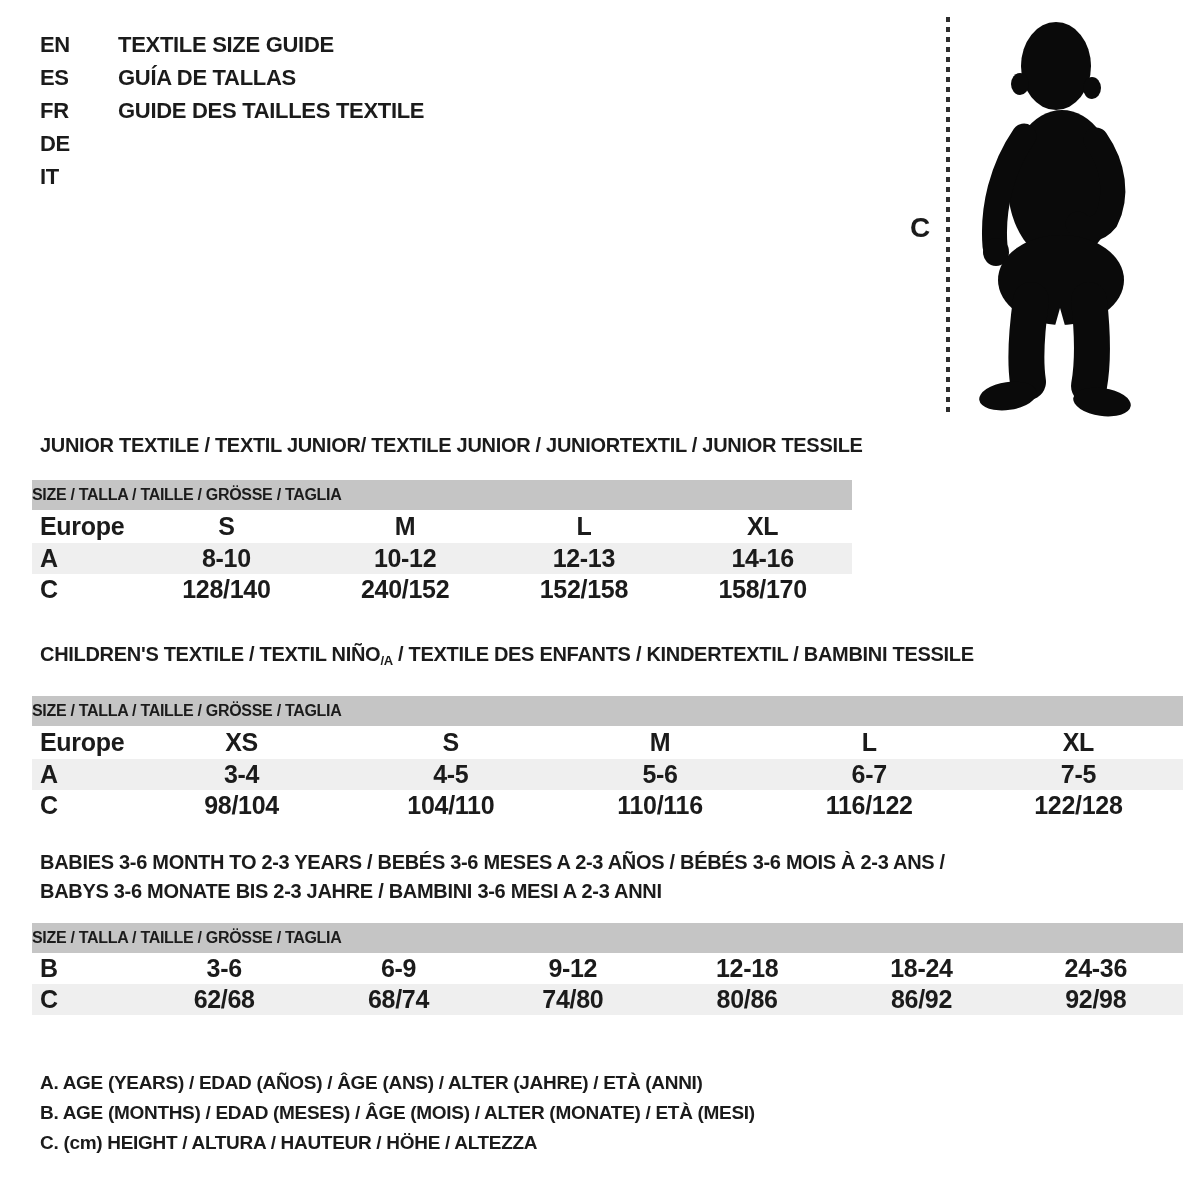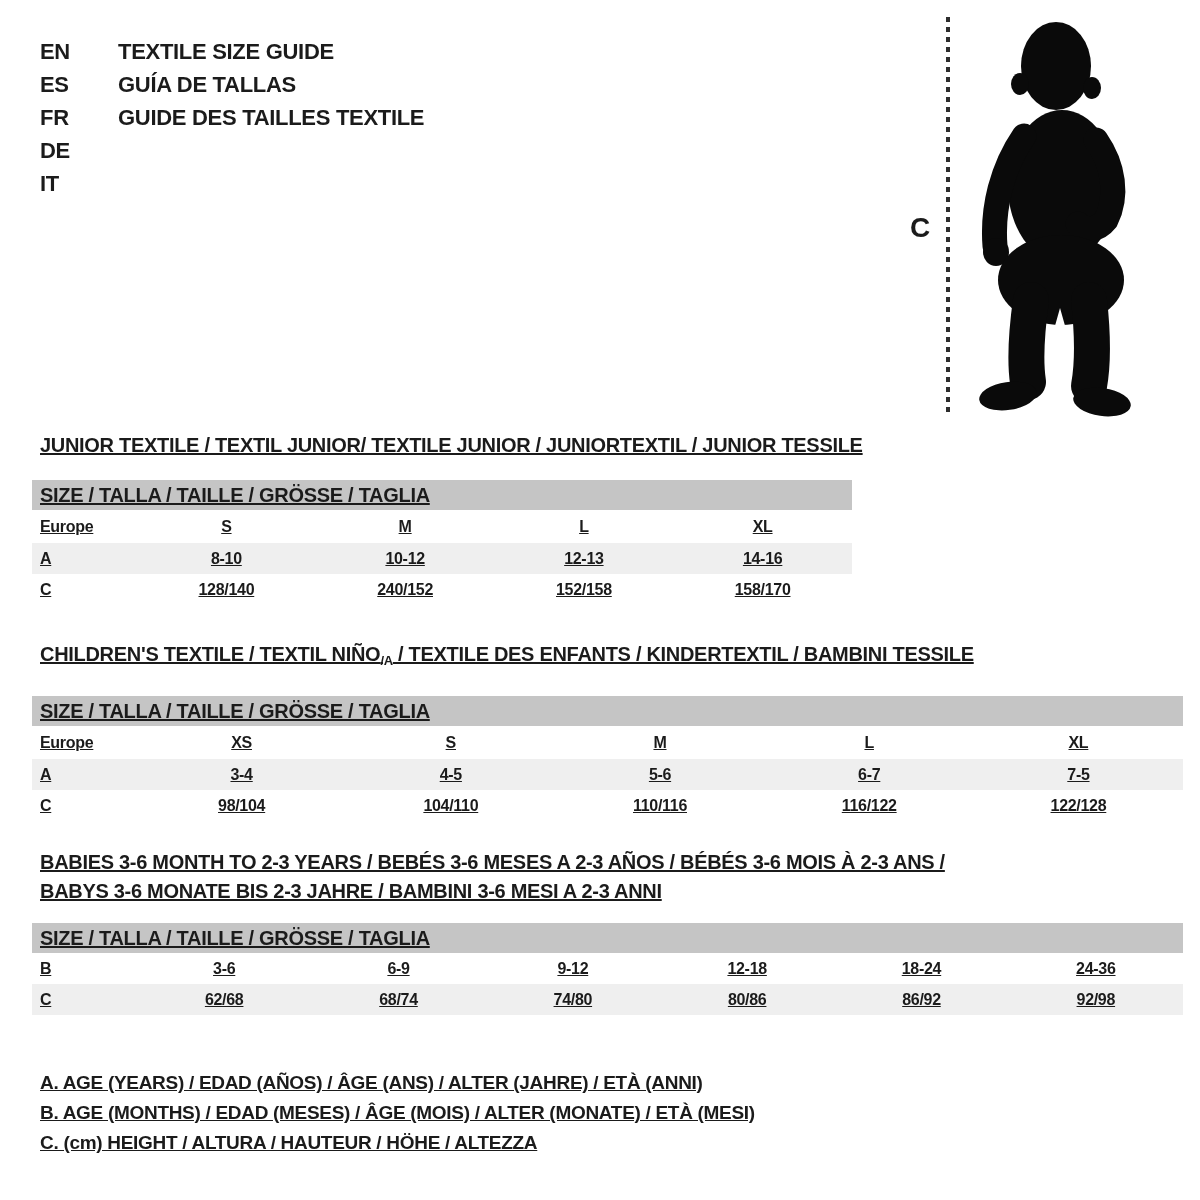--- a/index.html
+++ b/index.html
@@ -3,53 +3,53 @@
 <meta charset="utf-8">
 <style>
   html,body{margin:0;padding:0;background:#ffffff;}
   .page{
     position:relative;width:1200px;height:1200px;background:#fff;
     font-family:"Liberation Sans",sans-serif;font-weight:bold;color:var(--txt,#1b1b1b);
     overflow:hidden;letter-spacing:-0.3px;
   }
   
   .lang-block{position:absolute;left:40px;top:32px;}
-  .lang-row{display:flex;height:33px;align-items:flex-end;}
+  .lang-row{display:flex;height:33px;align-items:flex-start;}
   .lang-code{width:78px;font-size:22px;}
   .lang-title{font-size:22px;white-space:nowrap;}
   
   .measure-line{
     position:absolute;left:946px;top:17px;width:4px;height:398px;
     background:repeating-linear-gradient(to bottom,var(--dash,#2d2d2d) 0 5px,transparent 5px 10px);
   }
   .measure-label{position:absolute;left:910px;top:212px;font-size:28px;}
   .silhouette{position:absolute;left:968px;top:18px;}
   .sil-fill{fill:var(--sil,#0a0a0a);}
   .sil-stroke{stroke:var(--sil,#0a0a0a);fill:none;}
   .sil-notch{fill:#ffffff;}
   
-  .section{position:absolute;left:32px;text-decoration:underline;}
+  .section{position:absolute;left:32px;}
   .sec-junior{top:434px;}
   .sec-children{top:643px;}
   .sec-babies{top:848px;}
   .section-heading{margin:0 0 0 8px;font-size:20px;line-height:22px;font-weight:bold;white-space:nowrap;}
   .section-heading .sub{font-size:13px;vertical-align:-4px;}
   .heading-line{display:block;line-height:29px;}
   .tbl{margin-top:24px;}
   .sec-babies .tbl{margin-top:17px;}
   .sec-junior .tbl{width:820px;}
   .sec-children .tbl,.sec-babies .tbl{width:1151px;}
-  .size-bar{height:30px;line-height:30px;background:var(--bar,#c5c5c5);padding-left:8px;font-size:20px;}
-  .row{display:flex;height:31px;align-items:center;font-size:16px;}
+  .size-bar{height:30px;line-height:30px;background:var(--bar,#c5c5c5);font-size:16px;}
+  .row{display:flex;height:31px;align-items:center;font-size:25px;}
   .row.head-row{height:33px;}
   .row .lbl{width:105px;padding-left:8px;box-sizing:border-box;}
   .row .cell{flex:1;text-align:center;}
   .row.shaded{background:var(--shade,#efefef);}
   
-  .legend{position:absolute;left:40px;top:1068px;font-size:19px;line-height:30px;text-decoration:underline;}
+  .legend{position:absolute;left:40px;top:1068px;font-size:19px;line-height:30px;}
   .legend-line{white-space:nowrap;}
 </style>
 <title>Textile Size Guide</title></head>
 <body>
 
 <div class="page" style="--bar: #c5c5c5; --shade: #efefef; --txt: #1b1b1b; --sil: #0a0a0a; --dash: #2d2d2d;">
 
   <div class="lang-block">
       <div class="lang-row">
         <span class="lang-code">EN</span>

